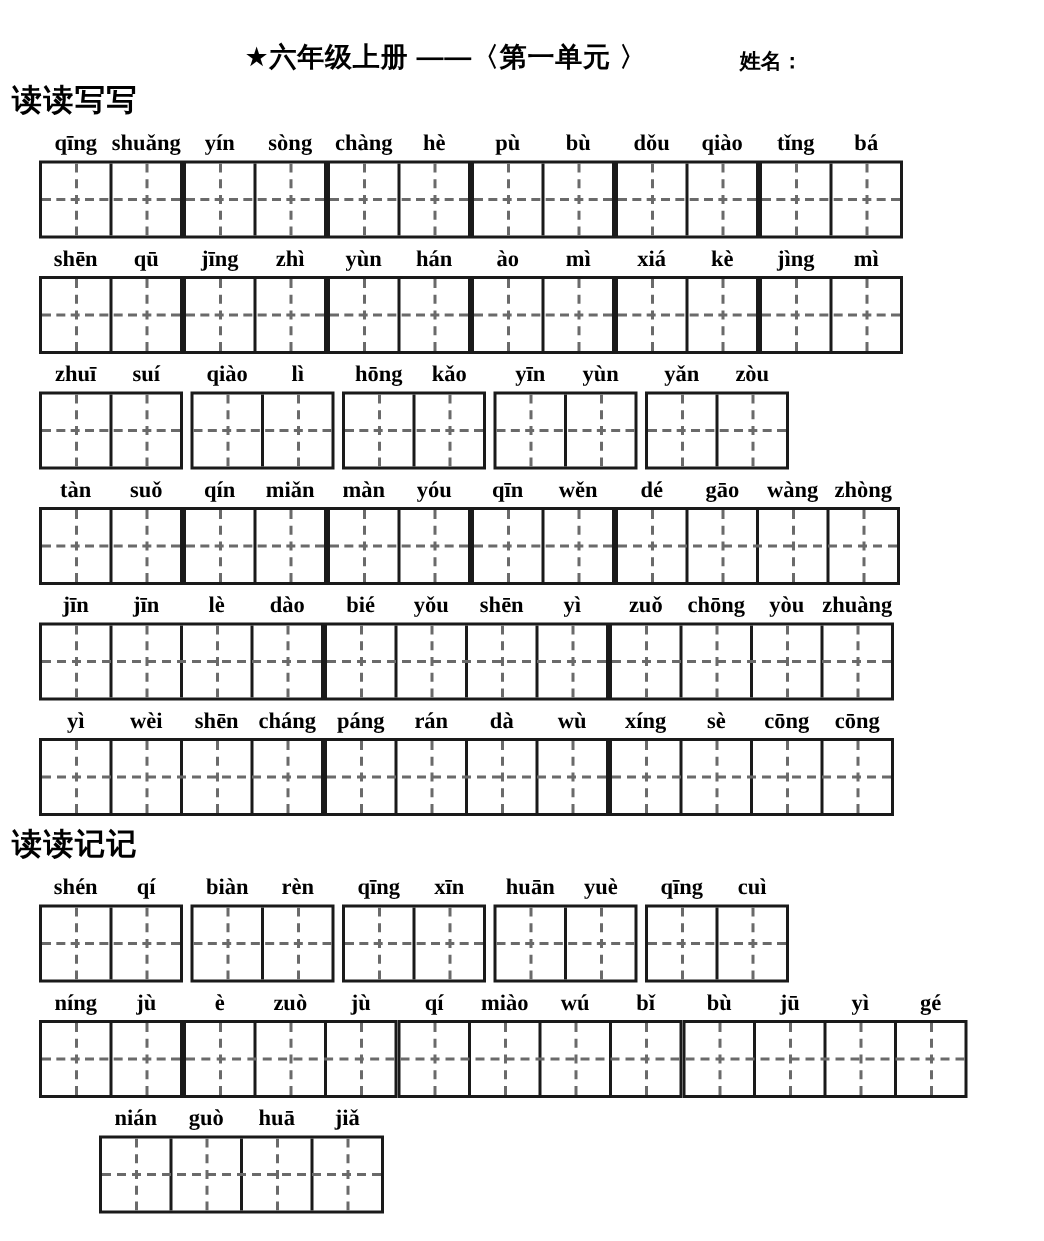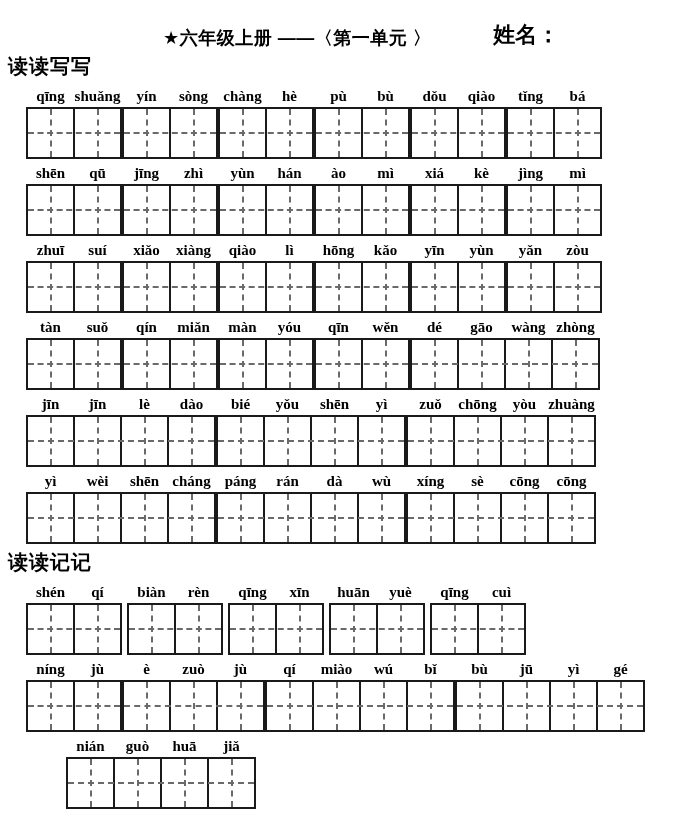--- a/index.html
+++ b/index.html
@@ -10,21 +10,21 @@
   }
   .page { width: 556px; box-sizing: border-box; padding-top: 24px; }
 
   
   .header {
     display: flex; align-items: flex-end;
     padding: 0 24px 0 163px; height: 26px;
     white-space: nowrap;
   }
   .title { font-size: 18px; font-weight: bold; letter-spacing: 0.5px; }
-  .name-label { font-size: 22px; font-weight: bold; margin-left: 62px; }
+  .name-label { font-size: 14px; font-weight: bold; margin-left: 62px; }
   .name-line {
     display: inline-block; width: 112px; height: 2px;
     border-bottom: 2px solid #000; margin: 0 0 2px 6px;
   }
 
   
   .section-title {
     font-size: 20px; font-weight: bold; letter-spacing: 1px;
     padding-left: 8px; margin: 3px 0 7px 0;
   }
@@ -214,30 +214,20 @@
               <span class="syl">zhuī</span>
               <span class="syl">suí</span>
             </div>
             <div class="grid-box">
               <div class="cell"></div>
               <div class="cell"></div>
             </div>
           </div>
           <div class="word-group">
             <div class="pinyin">
-              <span class="syl">xiǎo</span>
-              <span class="syl">xiàng</span>
-            </div>
-            <div class="grid-box">
-              <div class="cell"></div>
-              <div class="cell"></div>
-            </div>
-          </div>
-          <div class="word-group">
-            <div class="pinyin">
               <span class="syl">qiào</span>
               <span class="syl">lì</span>
             </div>
             <div class="grid-box">
               <div class="cell"></div>
               <div class="cell"></div>
             </div>
           </div>
           <div class="word-group">
             <div class="pinyin">

